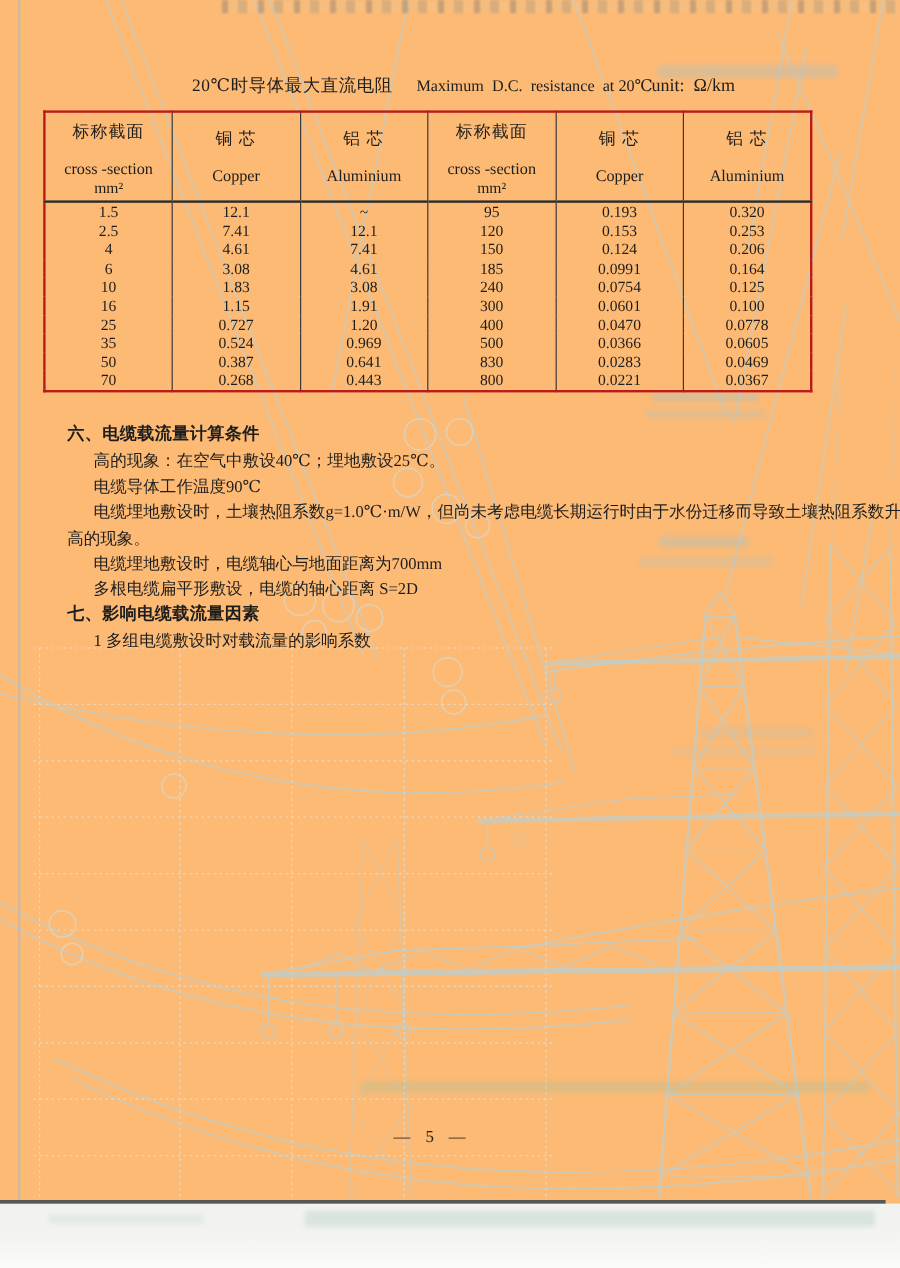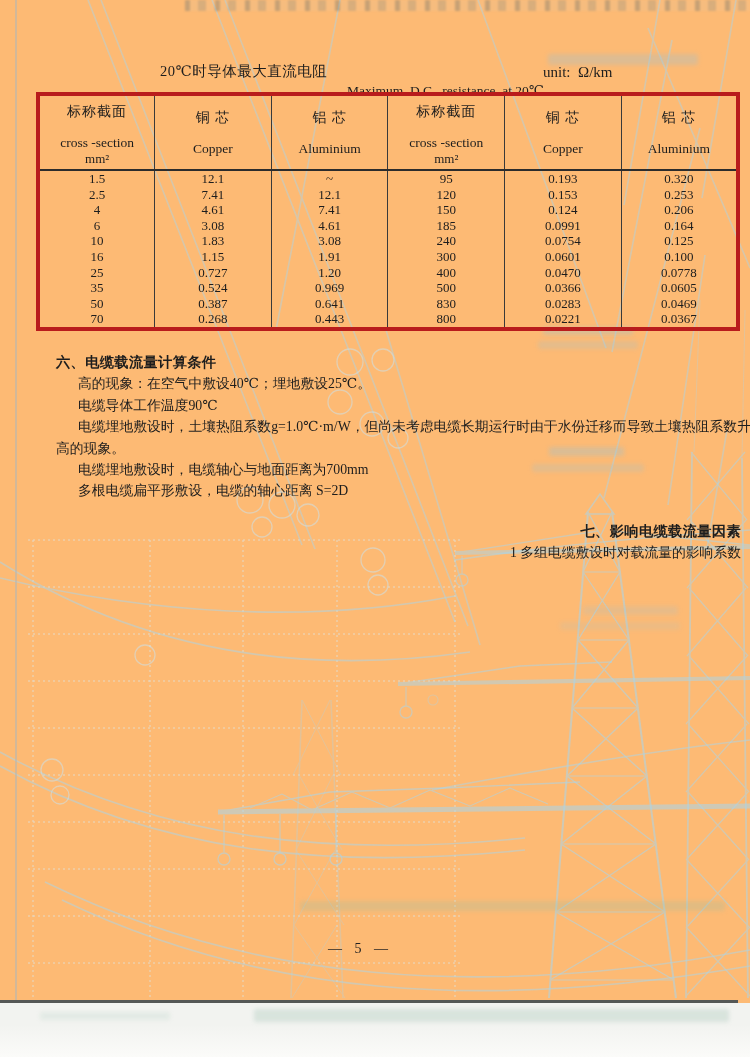--- a/index.html
+++ b/index.html
@@ -21,44 +21,44 @@
   }
   .scan-left-line{position:absolute;left:15px;top:0;width:2px;height:1001px;background:rgba(175,182,184,.55);}
   .scan-bottom-edge{position:absolute;left:0;top:1000px;width:738px;height:3px;background:#555856;}
   .below-page{position:absolute;left:0;top:1003px;width:750px;height:54px;
     background:linear-gradient(#f2f3f0 0 40%, #fbfbf9);}
   
   svg.watermark{position:absolute;left:0;top:0;}
   .ghost{position:absolute;filter:blur(2px);border-radius:2px;}
   
   .title-cn{position:absolute;left:160px;top:62px;font-size:14.5px;white-space:pre;letter-spacing:.5px;}
-  .title-en{position:absolute;left:347px;top:82px;font-size:13.5px;white-space:pre;}
+  .title-en{position:absolute;left:347px;top:64px;font-size:13.5px;white-space:pre;}
   .unit-label{position:absolute;left:543px;top:64px;font-size:15px;white-space:pre;}
   
   table.dc{
-    position:absolute;left:36px;top:92px;width:704px;height:229px;
+    position:absolute;left:36px;top:92px;width:641px;height:229px;
     border-collapse:collapse;table-layout:fixed;
-    border:4px solid #b91c1c;
+    border:2px solid #b91c1c;
     font-size:13px;
   }
   table.dc th, table.dc td{border-left:1px solid #3a3a3a;padding:0;text-align:center;vertical-align:middle;font-weight:normal;}
   table.dc th:first-child, table.dc td:first-child{border-left:none;}
   table.dc thead th{border-bottom:2px solid #2c2c2c;height:73px;}
   .hcell{display:flex;flex-direction:column;justify-content:space-between;height:60px;padding:7px 0 6px 0;}
   .hcell .h-cn{font-size:14px;letter-spacing:1px;}
   .hcell .h-en{font-size:13.5px;margin-top:14px;}
   .hcell .h-unit{font-size:13px;}
   .hcell.two{justify-content:center;}
   table.dc tbody td{height:15.6px;line-height:15.6px;font-size:13px;margin-left:46px;}
   
   .body-text{position:absolute;left:56px;top:352px;width:685px;font-size:13.8px;line-height:21.4px;}
   .sec-heading{font-weight:bold;font-size:14.2px;letter-spacing:.4px;white-space:nowrap;}
   .sec-line{white-space:nowrap;}
   .sec-line.indent{padding-left:22px;}
-  .section + .section{margin-top:19px;text-align:right;}
+  .section + .section{}
   
   .page-number{position:absolute;left:0;top:941px;width:716px;text-align:center;font-size:14px;word-spacing:9px;color:#222;}
 </style>
 </head>
 <body>
 
 <div class="page">
 
   <svg class="watermark" width="750" height="1002" viewBox="0 0 750 1002" fill="none">
 

